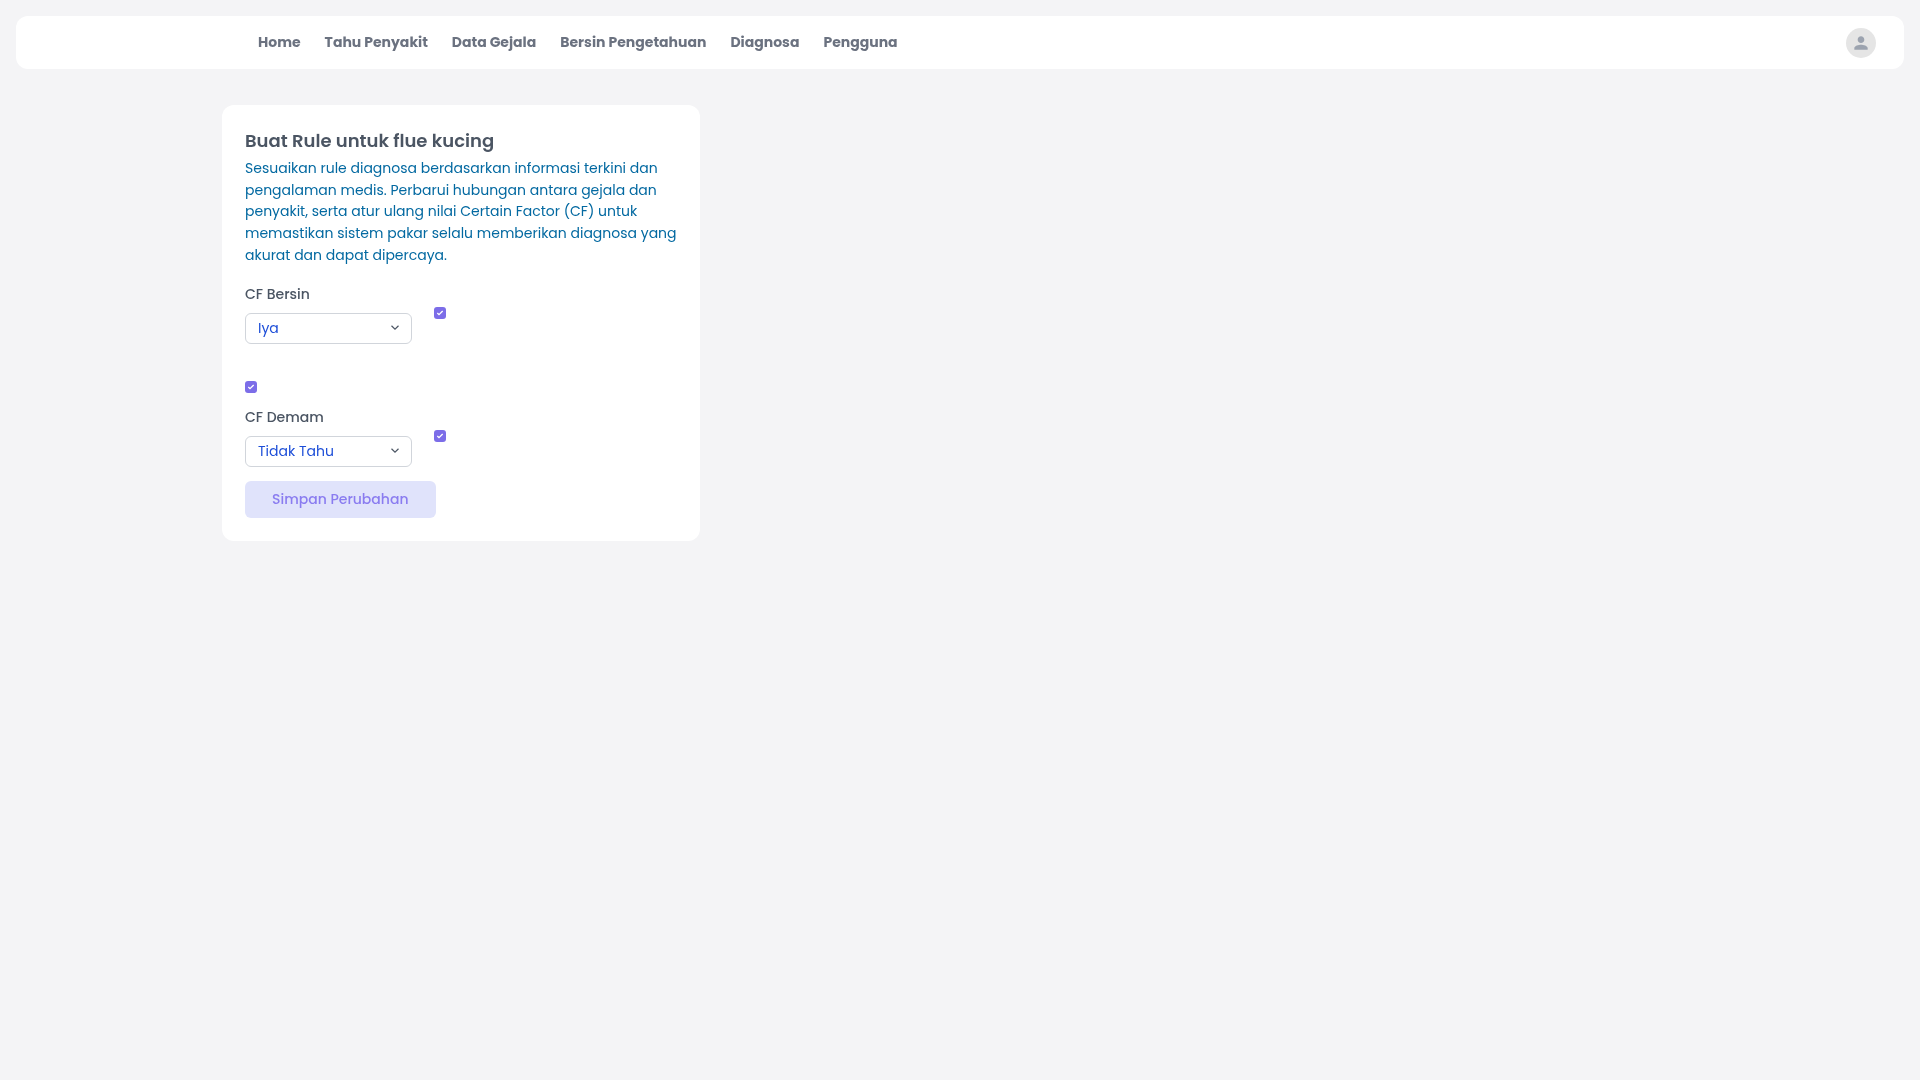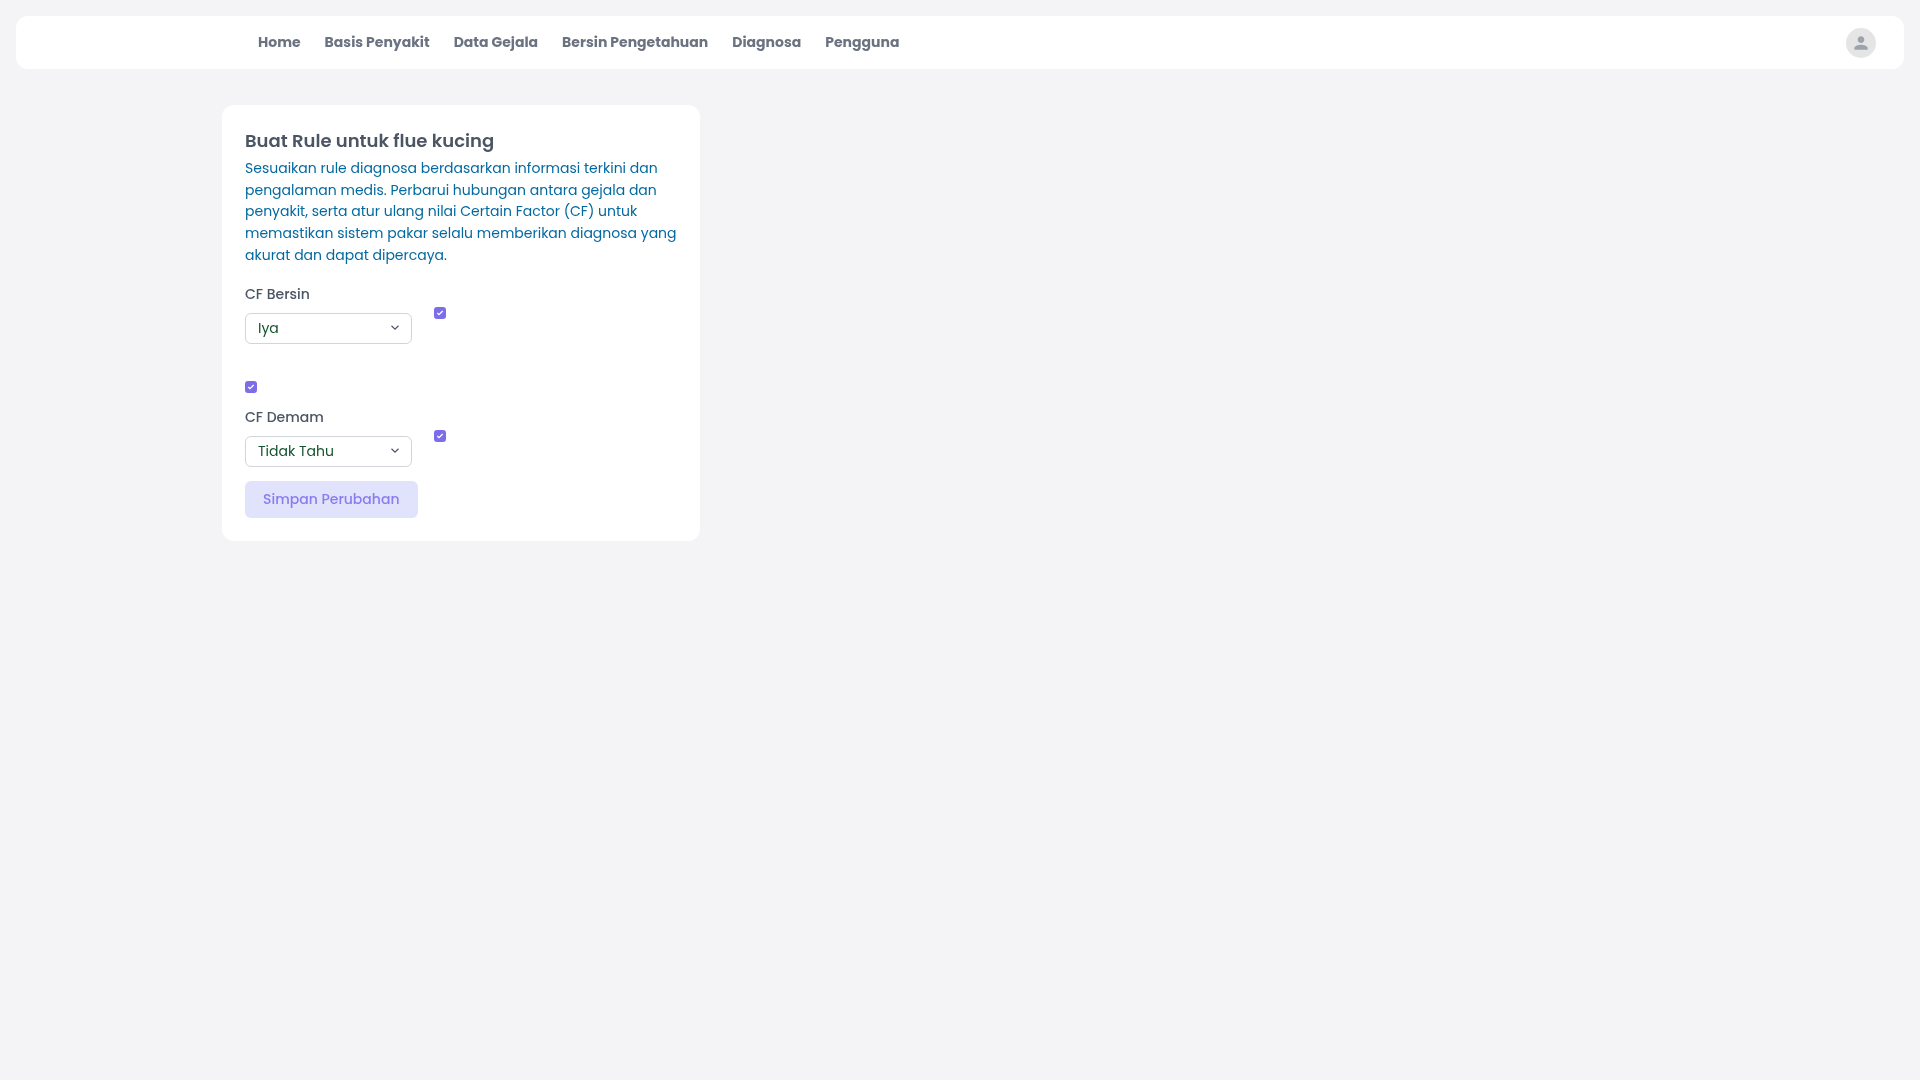--- a/index.html
+++ b/index.html
@@ -103,21 +103,21 @@
   position: relative;
   width: 167px;
 }
 .select {
   width: 100%;
   height: 31px;
   border: 1px solid #d1d5db;
   border-radius: 6px;
   padding: 0 30px 0 12px;
   font-size: 14px;
-  color: #14532d;
+  color: #1d4ed8;
   background: #fff;
   appearance: none;
   cursor: pointer;
   display: flex;
   align-items: center;
 }
 .chevron {
   position: absolute;
   right: 10px;
   top: 50%;
@@ -139,32 +139,32 @@
   width: 8px;
   height: 8px;
 }
 .submit-btn {
   background: #e0e3fb;
   color: #8a7cf0;
   font-size: 14px;
   font-weight: 500;
   border: none;
   border-radius: 6px;
-  padding: 8px 18px;
+  padding: 8px 27px;
   cursor: pointer;
   margin-top: 0;
 }
 </style>
 </head>
 <body>
 
 <div class="navbar">
   <div class="nav-links">
     <div class="nav-link">Home</div>
-    <div class="nav-link">Basis Penyakit</div>
+    <div class="nav-link">Tahu Penyakit</div>
     <div class="nav-link">Data Gejala</div>
     <div class="nav-link">Bersin Pengetahuan</div>
     <div class="nav-link">Diagnosa</div>
     <div class="nav-link">Pengguna</div>
   </div>
   <div class="avatar">
     <svg viewBox="0 0 24 24">
         <path d="M12 12c2.21 0 4-1.79 4-4s-1.79-4-4-4-4 1.79-4 4 1.79 4 4 4zm0 2c-2.67 0-8 1.34-8 4v2h16v-2c0-2.66-5.33-4-8-4z"></path>
       </svg>
   </div>

